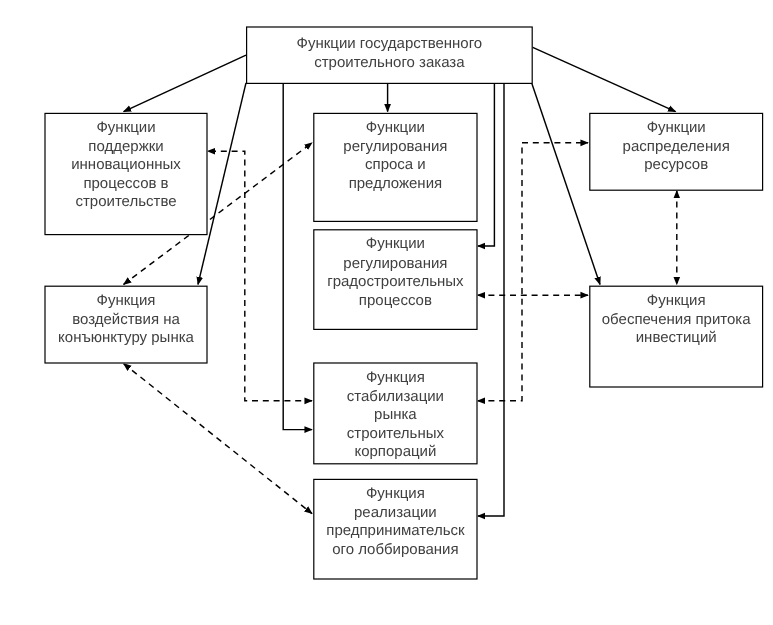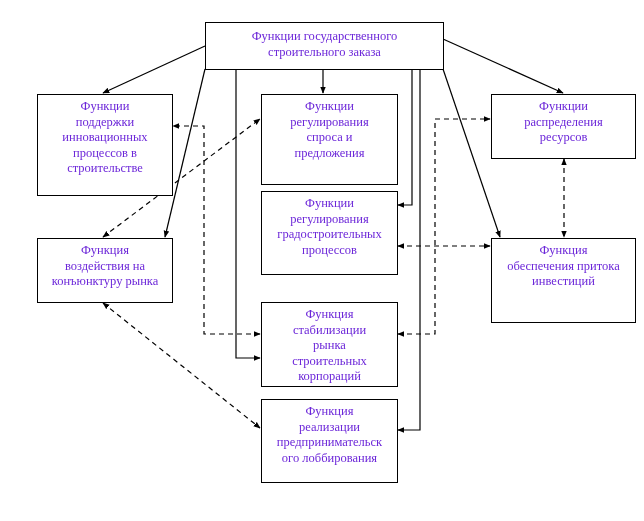--- a/index.html
+++ b/index.html
@@ -3,24 +3,24 @@
   <meta charset="utf-8">
   <style>
     html, body { margin: 0; padding: 0; background: #ffffff; }
     body { width: 644px; height: 521px; position: relative; overflow: hidden; }
     #diagram { position: absolute; left: 0; top: 0; width: 644px; height: 521px; }
     .box {
       position: absolute;
       box-sizing: border-box;
       border: 1.3px solid #000;
       background: #fff;
-      font-family: Liberation Serif, serif;
+      font-family: Liberation Sans, sans-serif;
       font-size: 12.5px;
       line-height: 15.5px;
-      color: #6d28d9;
+      color: #404040;
       text-align: center;
       padding-top: 4px;
       overflow: hidden;
     }
     .box span { display: block; white-space: pre-line; }
   </style>
 </head>
 <body>
 
 <div id="diagram">

